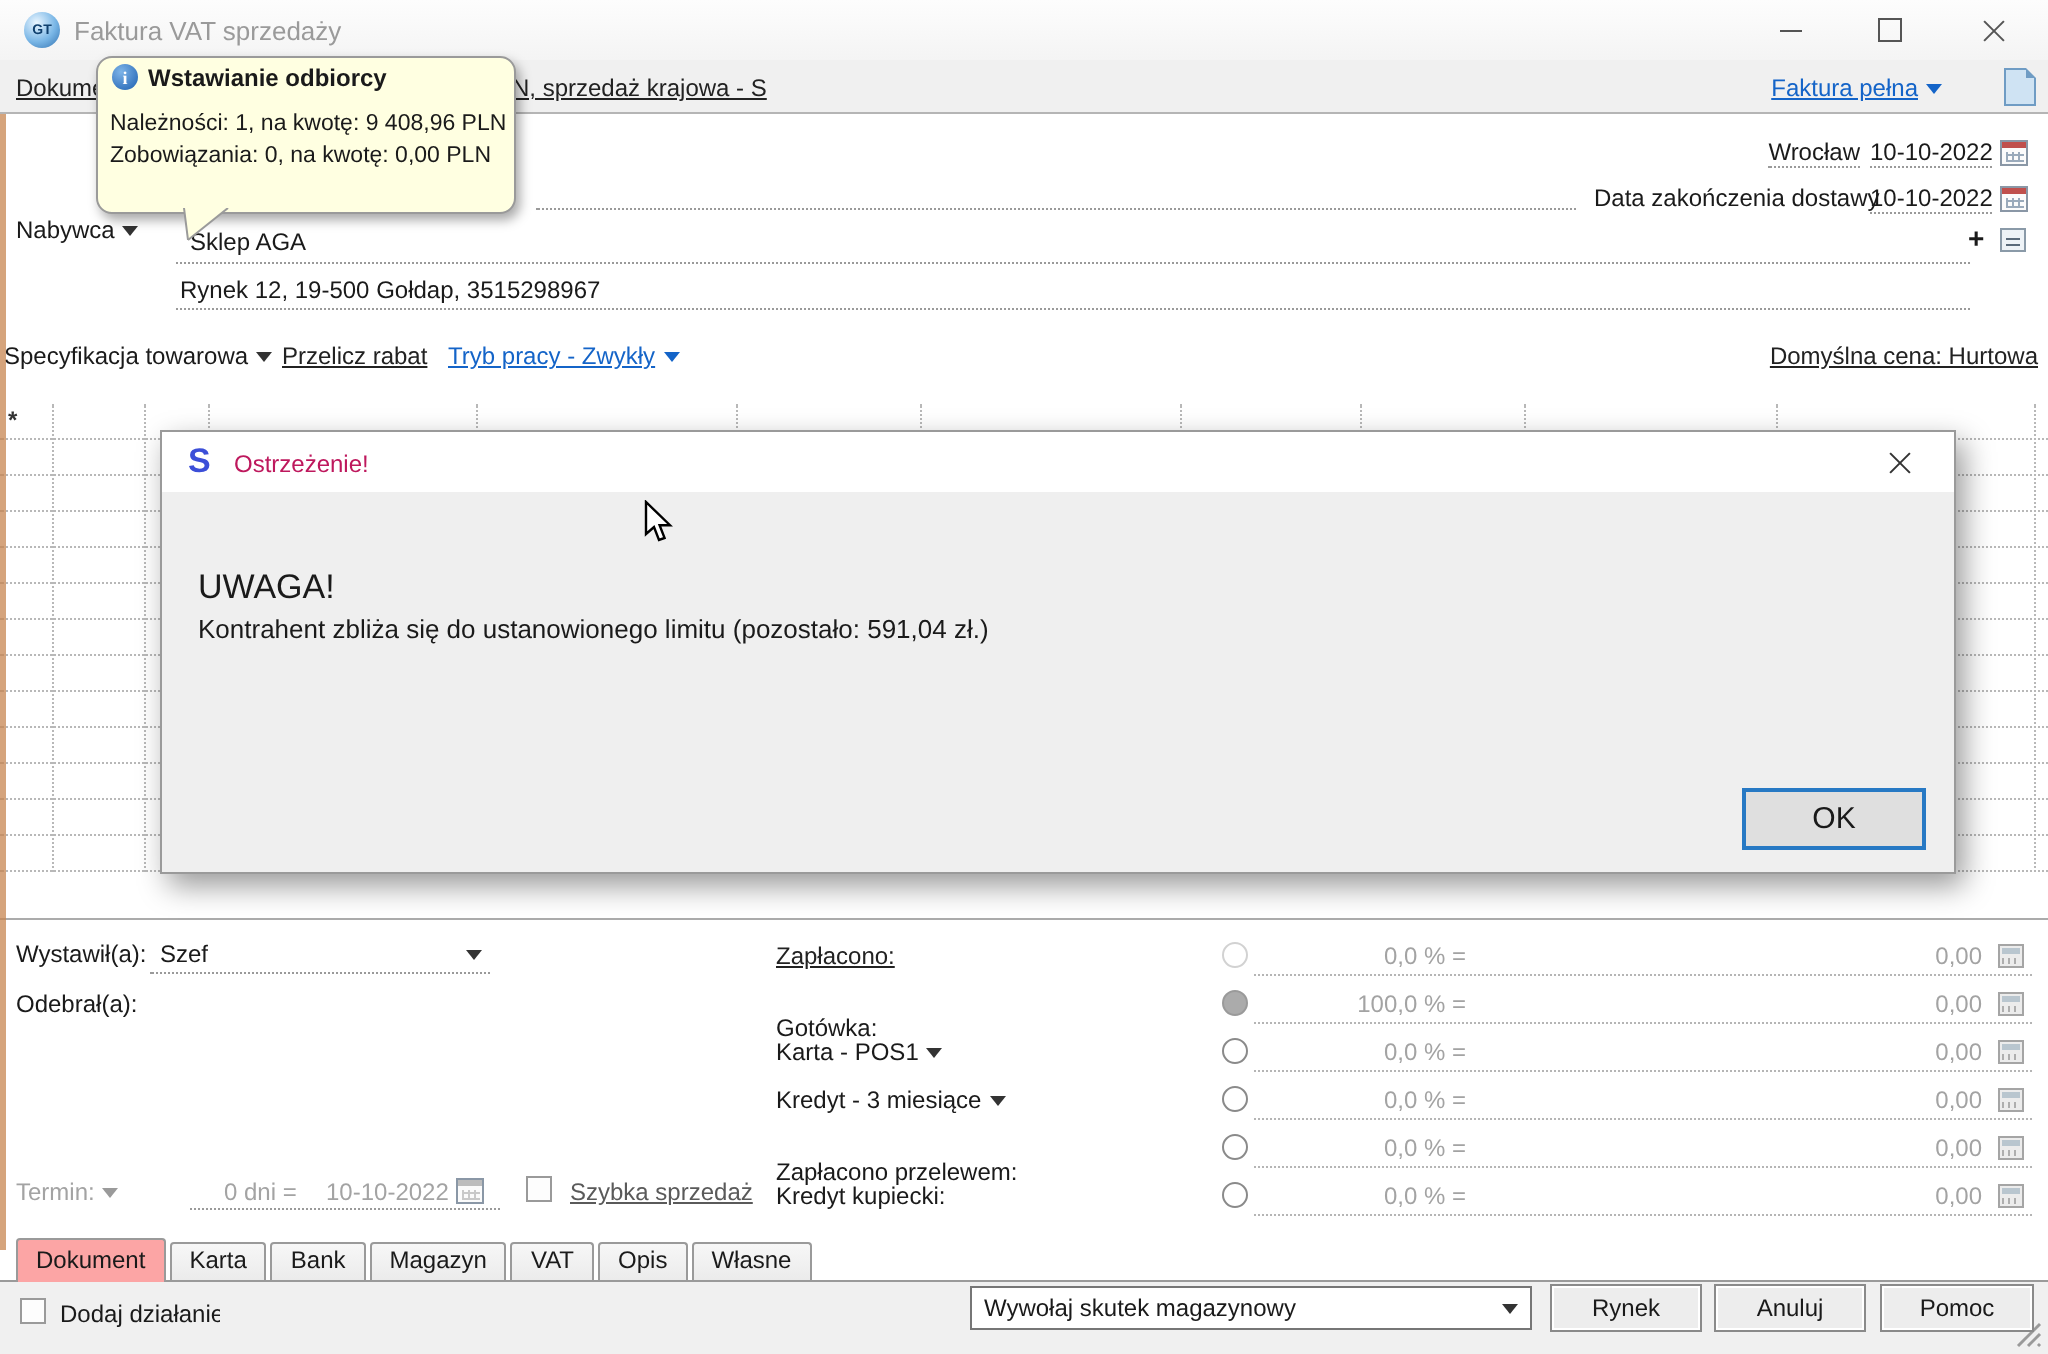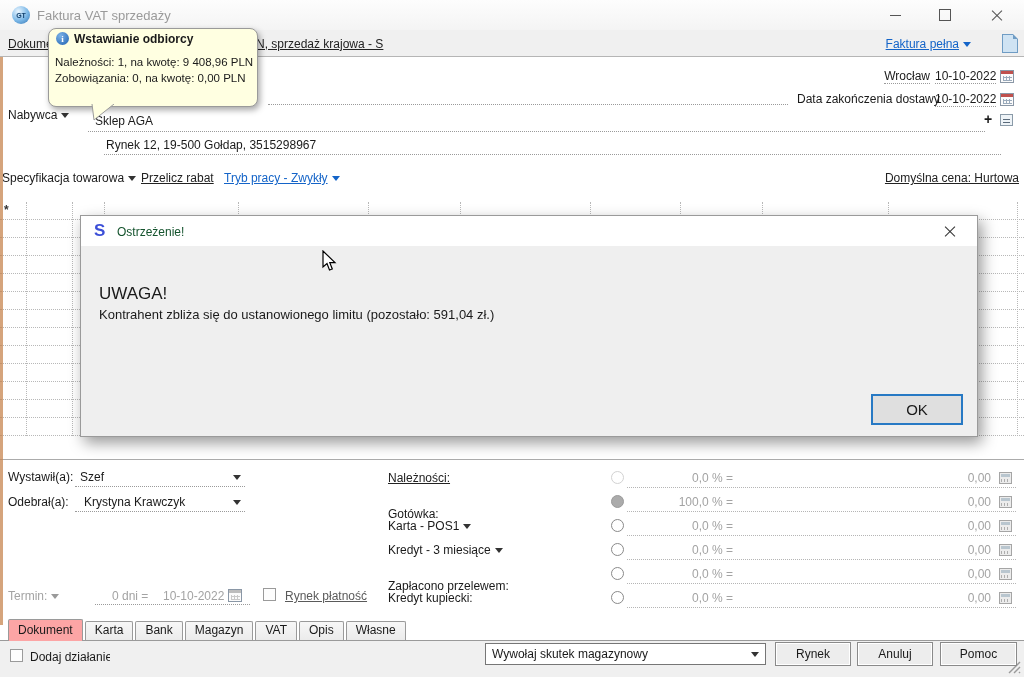--- a/index.html
+++ b/index.html
@@ -93,21 +93,21 @@
        box-shadow:inset 0 0 0 1px #fff;display:flex;align-items:center;justify-content:center;font-size:12px;box-sizing:border-box;}
   #action-select{left:485px;top:643px;width:281px;height:22px;background:#fff;border:1px solid #767676;box-sizing:border-box;
        display:flex;align-items:center;padding:0 6px;}
   #action-select .caret{margin-left:auto;}
 
   
   #dialog{left:80px;top:215px;width:898px;height:222px;background:#efefef;border:1px solid #9a9a9a;
           box-shadow:4px 6px 14px rgba(0,0,0,.4);z-index:30;box-sizing:border-box;}
   #dialog-titlebar{left:0;top:0;width:100%;height:30px;background:#fff;}
   #dialog-logo{left:13px;top:5px;font-size:17px;font-weight:800;color:#3c4fd8;}
-  #dialog-title{left:36px;top:9px;font-size:12px;color:#14532d;}
+  #dialog-title{left:36px;top:9px;font-size:12px;color:#be185d;}
   #dialog-close{right:10px;top:0;width:34px;height:30px;display:flex;align-items:center;justify-content:center;}
   #dialog-msg1{left:18px;top:68px;font-size:17px;}
   #dialog-msg2{left:18px;top:91px;font-size:13px;}
   #dialog-ok{left:790px;top:178px;width:92px;height:31px;background:#dfdfdf;border:2px solid #2779c4;
              display:flex;align-items:center;justify-content:center;font-size:15px;box-sizing:border-box;}
 
   #left-strip{left:0;top:57px;width:3px;height:568px;background:rgba(199,133,80,.75);}
   #resize-grip{right:3px;bottom:3px;}
 </style>
 </head>
@@ -144,21 +144,21 @@
   <div class="cal abs" style="left:1000px;top:70px;"></div>
   <div class="abs dotted" style="left:268px;top:92px;width:520px;height:12px;"></div>
   <span class="abs nowrap" style="left:797px;top:92px;">Data zakończenia dostawy</span>
   <span class="abs nowrap dotted" style="left:935px;top:92px;">10-10-2022</span>
   <div class="cal abs" style="left:1000px;top:93px;"></div>
 
   <span class="abs nowrap" style="left:8px;top:108px;"><span>Nabywca</span><span class="caret"></span></span>
   <div class="abs dotted" style="left:88px;top:112px;width:897px;height:19px;">
     <span class="abs nowrap" style="left:7px;top:2px;">Sklep AGA</span>
   </div>
-  <div class="abs dotted" style="left:104px;top:136px;width:897px;height:18px;">
+  <div class="abs dotted" style="left:88px;top:136px;width:897px;height:18px;">
     <span class="abs nowrap" style="left:2px;top:2px;">Rynek 12, 19-500 Gołdap, 3515298967</span>
   </div>
   <span class="abs" style="left:984px;top:111px;font-size:14px;font-weight:bold;">+</span>
   <div class="listicon abs" style="left:1000px;top:114px;"></div>
 
   <span class="abs nowrap" style="left:2px;top:171px;"><span>Specyfikacja towarowa</span><span class="caret"></span></span>
   <span class="abs nowrap link-dark" style="left:141px;top:171px;">Przelicz rabat</span>
   <span class="abs nowrap" style="left:224px;top:171px;"><span class="link-blue">Tryb pracy - Zwykły</span><span class="caret blue"></span></span>
   <span class="abs nowrap link-dark" style="right:5px;top:171px;">Domyślna cena: Hurtowa</span>
 
@@ -193,38 +193,34 @@
     <div id="due-strip" class="abs">
     
   </div>
 
   <span class="abs nowrap" style="left:8px;top:470px;">Wystawił(a):</span>
   <div class="abs dotted" style="left:75px;top:468px;width:170px;height:18px;">
     <span class="abs nowrap" style="left:5px;top:2px;">Szef</span>
     <span class="caret abs" style="right:4px;top:7px;"></span>
   </div>
   <span class="abs nowrap" style="left:8px;top:495px;">Odebrał(a):</span>
-  <div class="abs dotted" style="left:75px;top:493px;width:170px;height:18px;">
-    <span class="abs nowrap" style="left:9px;top:2px;">Krystyna Krawczyk</span>
-    <span class="caret abs" style="right:4px;top:7px;"></span>
-  </div>
 
   <span class="abs nowrap gray" style="left:8px;top:589px;"><span>Termin:</span><span class="caret gray"></span></span>
   <div class="abs dotted" style="left:95px;top:587px;width:155px;height:17px;">
     <span class="abs nowrap gray" style="left:17px;top:2px;">0 dni =</span>
     <span class="abs nowrap gray" style="left:68px;top:2px;">10-10-2022</span>
   </div>
   <div class="cal disabled abs" style="left:228px;top:589px;"></div>
   <div class="checkbox abs" style="left:263px;top:588px;"></div>
-  <span class="abs nowrap" style="left:285px;top:589px;color:#5a5a5a;text-decoration:underline;">Rynek płatność</span>
+  <span class="abs nowrap" style="left:285px;top:589px;color:#5a5a5a;text-decoration:underline;">Szybka sprzedaż</span>
 
   <div class="abs" style="left:0;top:0;">
 
     <div class="abs" style="left:0;top:468px;width:1024px;height:20px;">
-      <span class="abs nowrap link-dark" style="left:388px;top:3px;">Należności:</span>
+      <span class="abs nowrap link-dark" style="left:388px;top:3px;">Zapłacono:</span>
       <div class="radio disabled abs" style="left:611px;top:3px;"></div>
       <span class="abs nowrap gray" style="right:291px;top:3px;">0,0 % =</span>
       <div class="abs" style="left:627px;top:19px;width:389px;border-bottom:1px dotted #b5b5b5;"></div>
       <span class="abs nowrap gray" style="right:33px;top:3px;">0,00</span>
       <div class="calc abs" style="right:12px;top:4px;"></div>
     </div>
 
     <div class="abs" style="left:0;top:492px;width:1024px;height:20px;">
       <span class="abs nowrap" style="left:388px;top:3px;margin-top:12px;">Gotówka:</span>
       <div class="radio selected abs" style="left:611px;top:3px;"></div>

